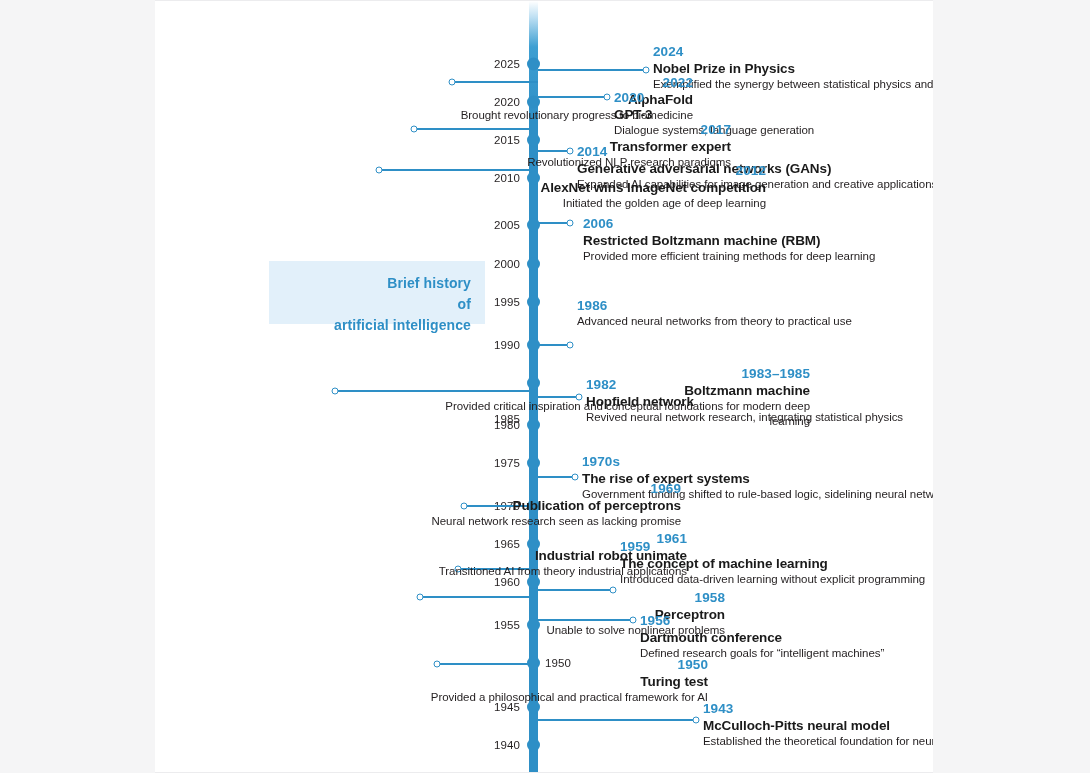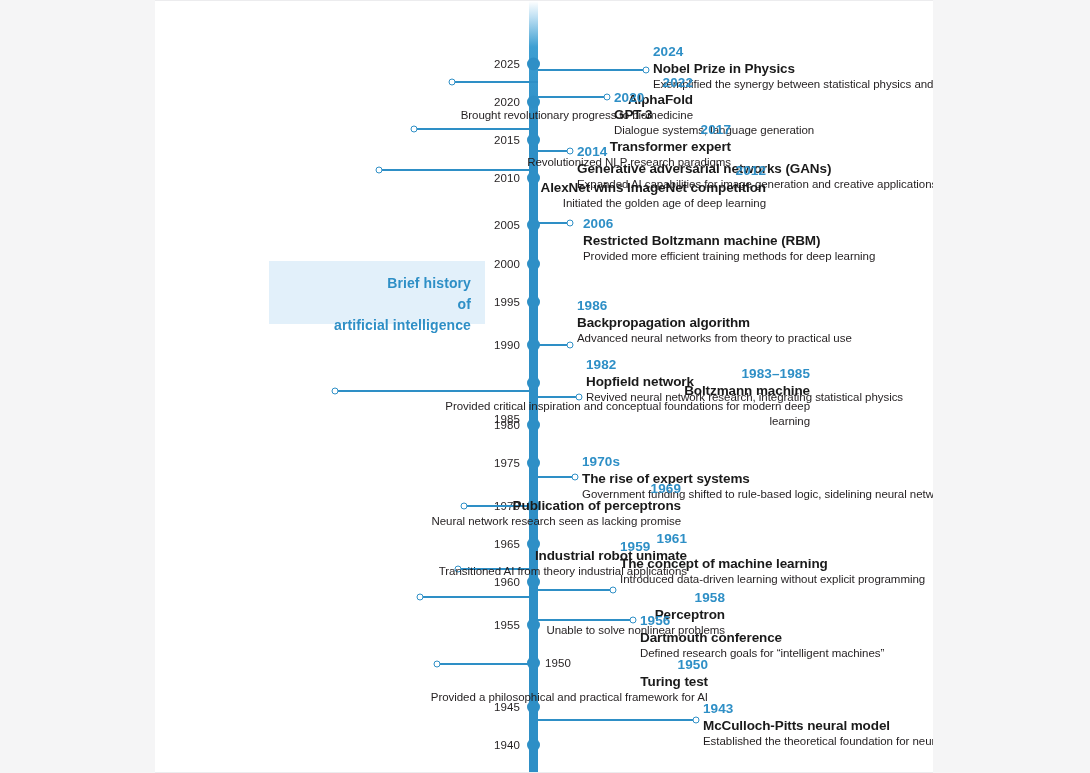--- a/index.html
+++ b/index.html
@@ -259,29 +259,28 @@
           <div class="ev-title">AlexNet wins ImageNet competition</div>
           <div class="ev-desc">Initiated the golden age of deep learning</div>
         </div>
         <div class="event right" style="top: 214px; left: 428px;">
           <div class="ev-year">2006</div>
           <div class="ev-title">Restricted Boltzmann machine (RBM)</div>
           <div class="ev-desc">Provided more efficient training methods for deep learning</div>
         </div>
         <div class="event right" style="top: 296px; left: 422px;">
           <div class="ev-year">1986</div>
-          <div class="ev-title">Backpropagation algorithm</div>
           <div class="ev-desc">Advanced neural networks from theory to practical use</div>
         </div>
         <div class="event left" style="top: 364px; left: 275px;">
           <div class="ev-year">1983–1985</div>
           <div class="ev-title">Boltzmann machine</div>
           <div class="ev-desc">Provided critical inspiration and conceptual foundations for modern deep learning</div>
         </div>
-        <div class="event right" style="top: 355px; left: 431px;">
+        <div class="event right" style="top: 375px; left: 431px;">
           <div class="ev-year">1982</div>
           <div class="ev-title">Hopfield network</div>
           <div class="ev-desc">Revived neural network research, integrating statistical physics</div>
         </div>
         <div class="event right" style="top: 452px; left: 427px;">
           <div class="ev-year">1970s</div>
           <div class="ev-title">The rise of expert systems</div>
           <div class="ev-desc">Government funding shifted to rule-based logic, sidelining neural networks</div>
         </div>
         <div class="event left" style="top: 479px; left: 146px;">

